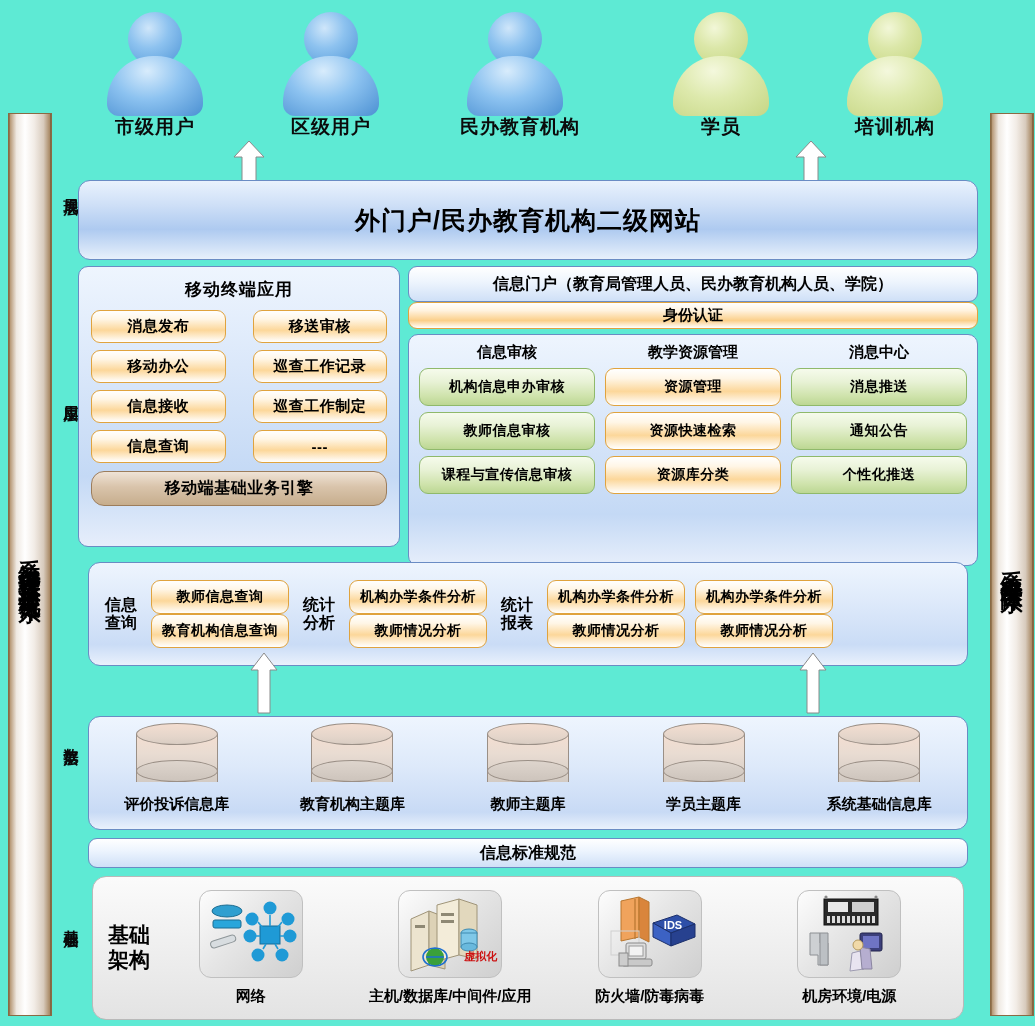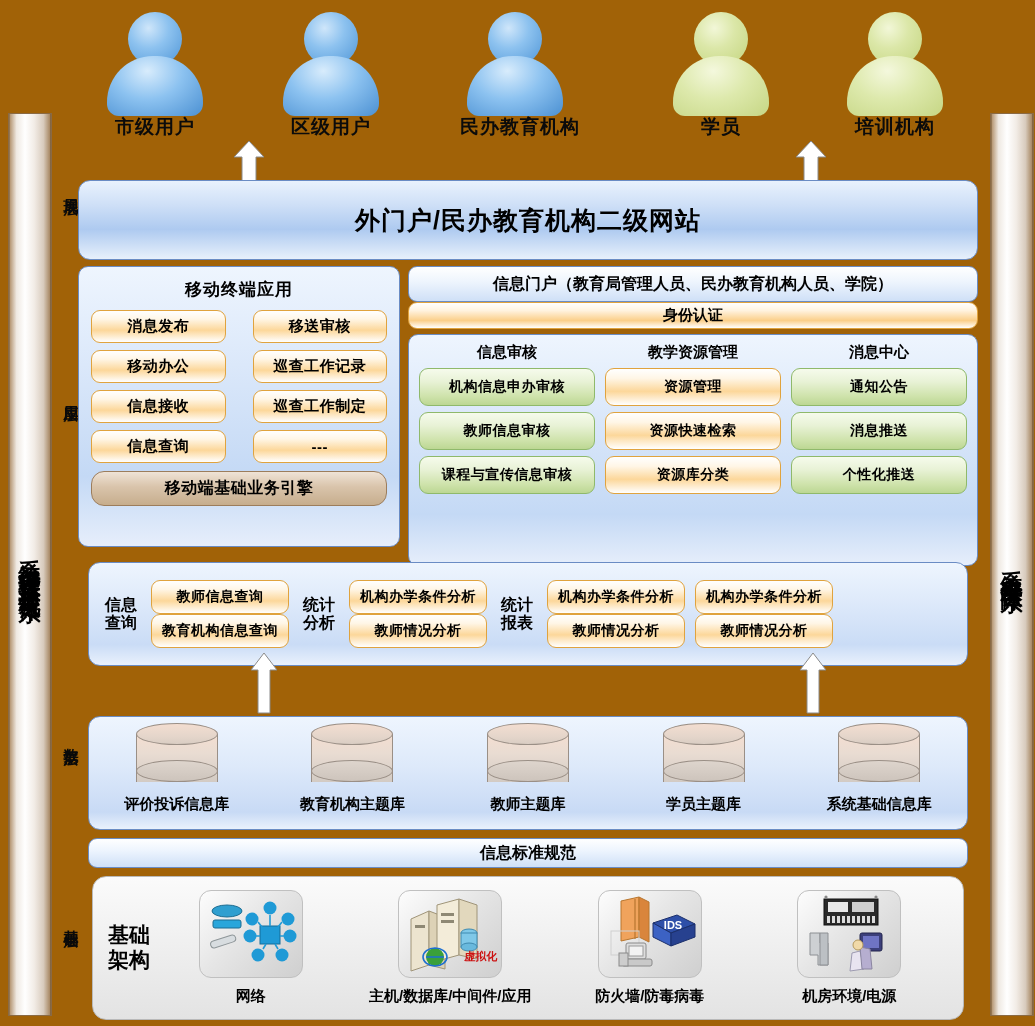--- a/index.html
+++ b/index.html
@@ -1,21 +1,21 @@
 <!DOCTYPE html>
 <html><head>
 <meta charset="utf-8">
 <style>
   html,body{margin:0;padding:0;background:#000;}
   body{
     width:1035px;height:1026px;position:relative;overflow:hidden;
     font-family:"Liberation Sans","DejaVu Sans",sans-serif;
     color:#000;
   }
-  .stage{position:absolute;left:0;top:0;width:1035px;height:1026px;background:#a16207;}
+  .stage{position:absolute;left:0;top:0;width:1035px;height:1026px;background:#5eead4;}
 
   
   .pillar{
     position:absolute;top:113px;height:903px;width:44px;
     background:linear-gradient(to right,#7d5e38 0%,#b89a78 3%,#efe9e2 18%,#ffffff 38%,#f2ece6 60%,#d8cbbd 82%,#a98a66 97%,#6d4f2d 100%);
     border:1px solid #8a6a44;
     box-sizing:border-box;
     display:flex;align-items:center;justify-content:center;
   }
   .pillar.left{left:8px;}
@@ -312,22 +312,22 @@
         <div class="col-items">
           <div class="chip orange">资源管理</div>
           <div class="chip orange">资源快速检索</div>
           <div class="chip orange">资源库分类</div>
         </div>
       </div>
 
       <div>
         <div class="col-title">消息中心</div>
         <div class="col-items">
+          <div class="chip green">消息推送</div>
           <div class="chip green">通知公告</div>
-          <div class="chip green">消息推送</div>
           <div class="chip green">个性化推送</div>
         </div>
       </div>
 
     </div>
   </div>
 
   <div class="query-band">
     <div class="qlabel">信息查询</div>
     <div class="qgroup">

